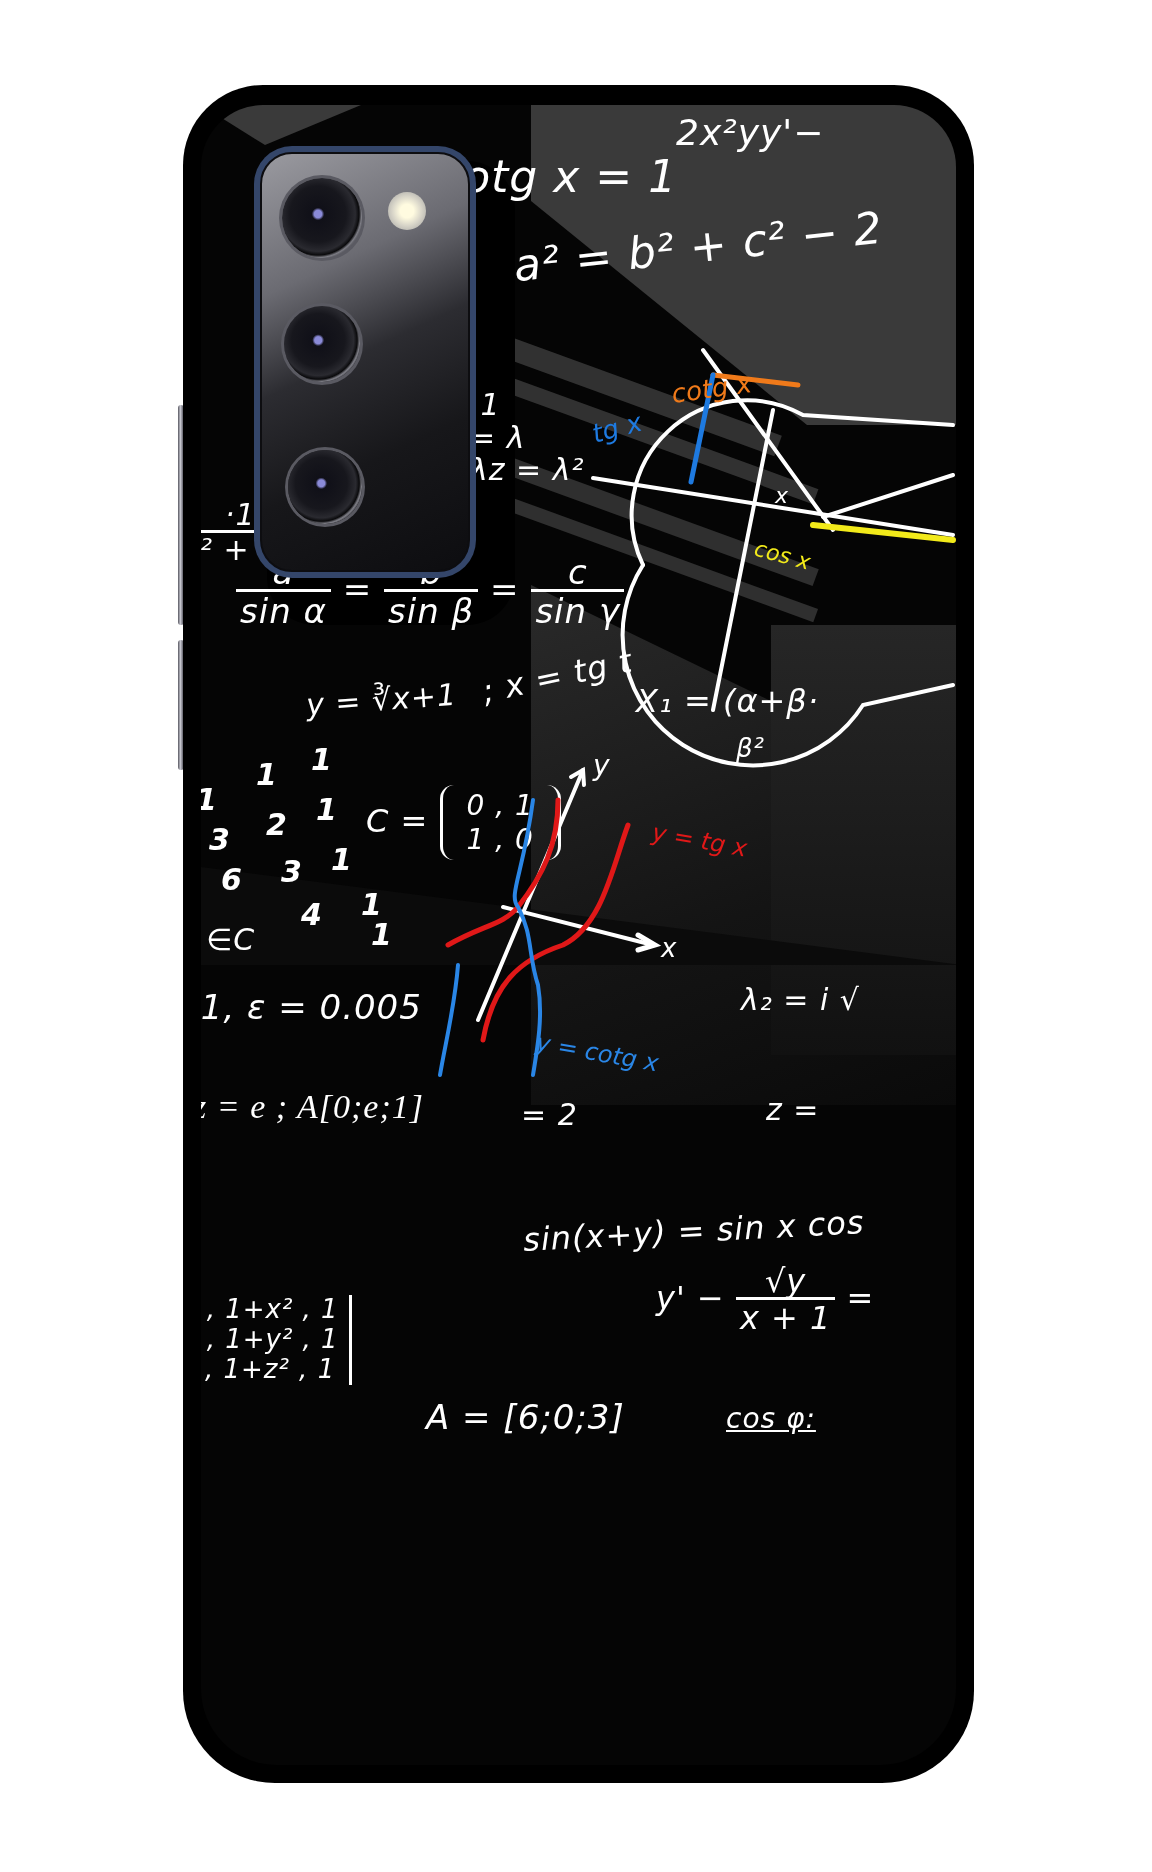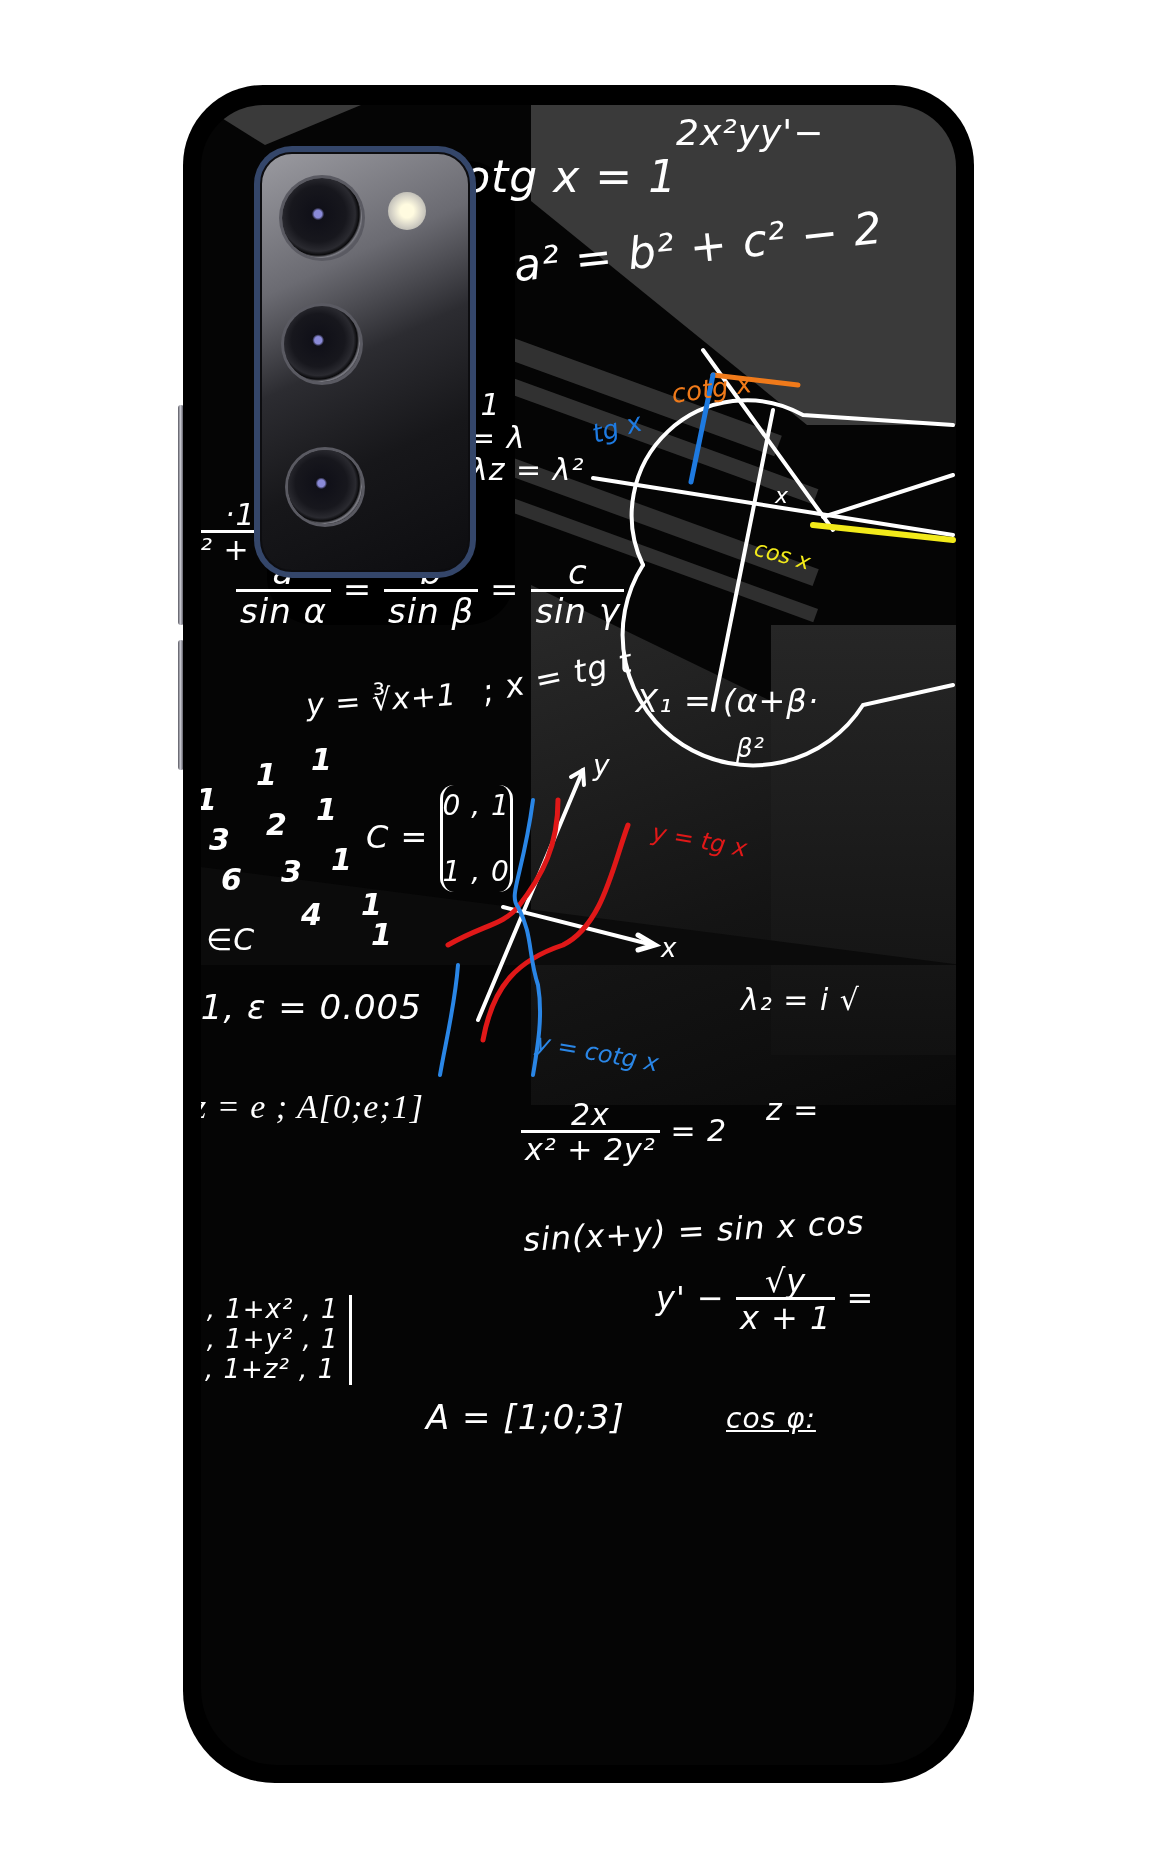--- a/index.html
+++ b/index.html
@@ -115,21 +115,21 @@
       </div>
 
       <div class="eq" style="left:105px;top:580px;font-size:30px;transform:rotate(-4deg);">y = ∛x+1</div>
       <div class="eq" style="left:280px;top:555px;font-size:32px;transform:rotate(-12deg);">; x = tg t</div>
 
       <div class="eq" style="left:435px;top:580px;font-size:32px;text-align:right;">X₁ = (α+β·</div>
       <div class="eq" style="left:535px;top:630px;font-size:26px;">β²</div>
 
       <div class="eq" style="left:165px;top:680px;font-size:32px;">
         <span>C =</span>
-        <span style="display:inline-flex;flex-direction:column;vertical-align:middle;border-left:3px solid #fff;border-right:3px solid #fff;border-radius:14px;padding:4px 0;font-size:28px;line-height:1.2;gap:32px;">
+        <span style="display:inline-flex;flex-direction:column;vertical-align:middle;border-left:3px solid #fff;border-right:3px solid #fff;border-radius:14px;padding:4px 24px;font-size:28px;line-height:1.2;">
           <span>0 , 1</span>
             <span>1 , 0</span>
         </span>
       </div>
 
       <div class="eq" style="left:-5px;top:680px;font-size:30px;font-weight:bold;">1</div>
       <div class="eq" style="left:55px;top:655px;font-size:30px;font-weight:bold;">1</div>
       <div class="eq" style="left:110px;top:640px;font-size:30px;font-weight:bold;">1</div>
       <div class="eq" style="left:115px;top:690px;font-size:30px;font-weight:bold;">1</div>
       <div class="eq" style="left:65px;top:705px;font-size:30px;font-weight:bold;">2</div>
@@ -140,43 +140,39 @@
       <div class="eq" style="left:100px;top:795px;font-size:30px;font-weight:bold;">4</div>
       <div class="eq" style="left:160px;top:785px;font-size:30px;font-weight:bold;">1</div>
       <div class="eq" style="left:170px;top:815px;font-size:30px;font-weight:bold;">1</div>
 
       <div class="eq" style="left:5px;top:820px;font-size:30px;">∈C</div>
       <div class="eq" style="left:-12px;top:885px;font-size:34px;">·1, ε = 0.005</div>
       <div class="eq" style="left:540px;top:880px;font-size:30px;">λ₂ = i √</div>
 
       <div class="eq" style="left:-8px;top:985px;font-size:34px;font-family:Liberation Serif, serif;">z = e ; A[0;e;1]</div>
       <div class="eq" style="left:320px;top:995px;font-size:30px;">
-        <span class="frac">
-            <span class="num">2x</span>
-            <span class="den">x² + 2y²</span>
-          </span>
         <span>= 2</span>
       </div>
       <div class="eq" style="left:565px;top:990px;font-size:30px;">z =</div>
       <div class="eq" style="left:322px;top:1110px;font-size:32px;transform:rotate(-3deg);">sin(x+y) = sin x cos</div>
       <div class="eq" style="left:455px;top:1160px;font-size:32px;">
         <span>y' −</span>
         <span class="frac">
             <span class="num">√y</span>
             <span class="den">x + 1</span>
           </span>
         <span>=</span>
       </div>
 
       <div class="eq" style="left:-20px;top:1190px;font-size:26px;line-height:1.15;border-right:3px solid #fff;padding-right:10px;">
         <div>x , 1+x² , 1</div>
         <div>y , 1+y² , 1</div>
         <div>z , 1+z² , 1</div>
       </div>
-      <div class="eq" style="left:225px;top:1295px;font-size:34px;">A = [1;0;3]</div>
+      <div class="eq" style="left:225px;top:1295px;font-size:34px;">A = [6;0;3]</div>
       <div class="eq" style="left:525px;top:1300px;font-size:28px;text-decoration:underline;">cos φ:</div>
     </div>
 
     <svg class="overlay" width="791" height="1698" viewBox="0 0 791 1698">
 
       <g fill="none" stroke-linecap="round">
         <path d="M460 480 A115 115 0 0 1 620 330 L770 340" stroke="#fff" stroke-width="4"></path>
         <path d="M460 480 A115 115 0 0 0 680 620 L770 600" stroke="#fff" stroke-width="4"></path>
         <line x1="410" y1="393" x2="770" y2="450" stroke="#fff" stroke-width="4"></line>
         <line x1="520" y1="265" x2="650" y2="445" stroke="#fff" stroke-width="4"></line>

